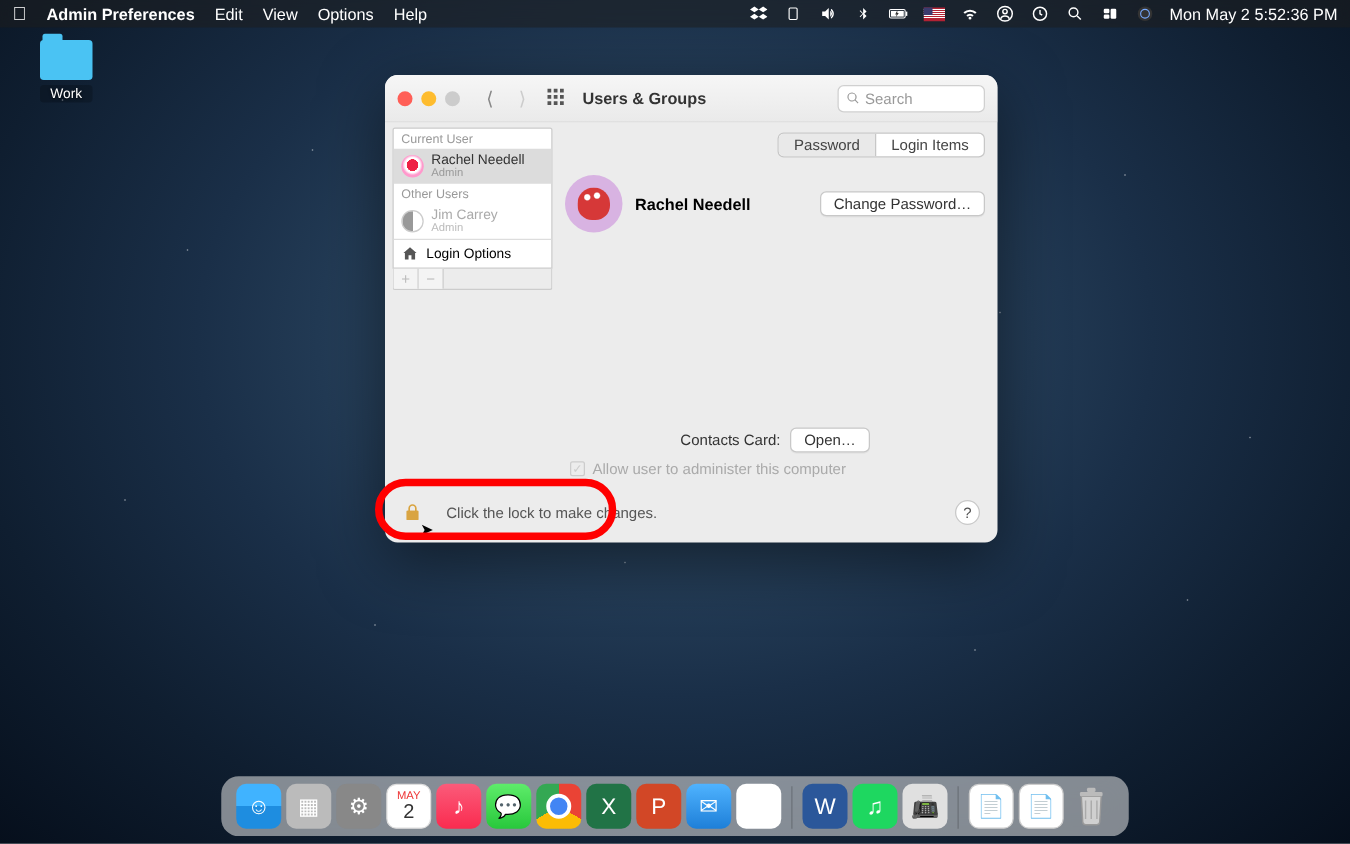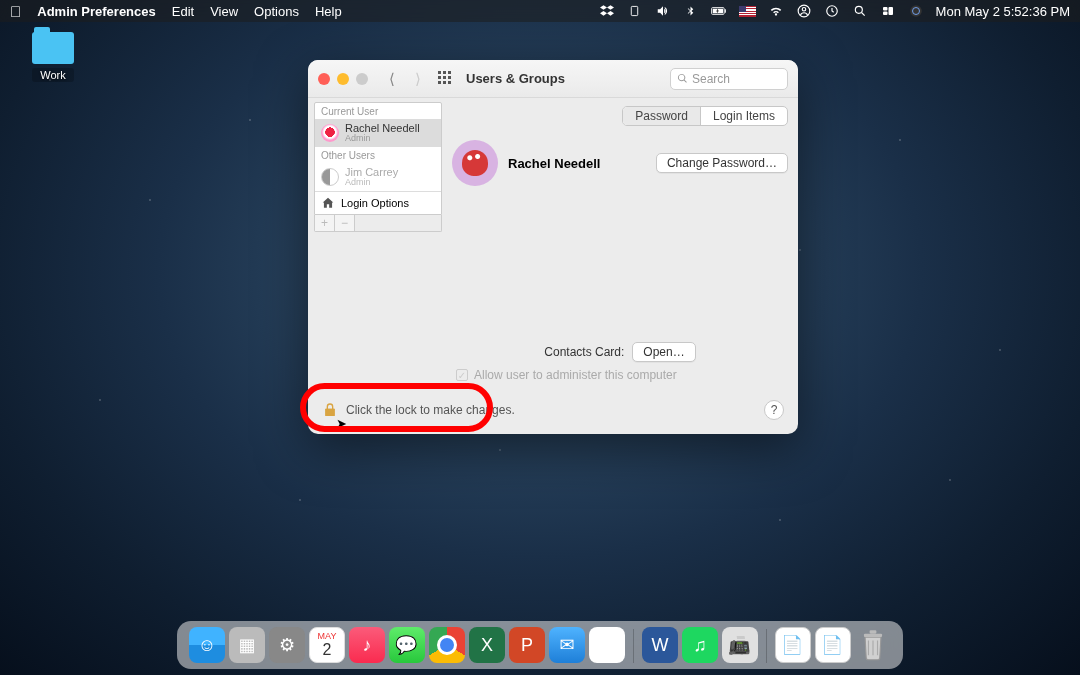--- a/index.html
+++ b/index.html
@@ -88,21 +88,21 @@
 .profile-name{ font-weight:600; font-size:13px; }
 .btn { background:#fff; border:1px solid #c8c8c8; border-radius:5px; padding:2px 10px; font-size:12px; color:#333; box-shadow:0 1px 0 rgba(0,0,0,0.04);}
 .change-pw { margin-left:auto; }
 
 .content-bottom { margin-top:auto; }
 .contacts-row { display:flex; align-items:center; gap:8px; justify-content:center; font-size:12px; color:#333; }
 .allow-row { display:flex; align-items:center; gap:6px; font-size:12px; color:#aaa; margin-top:6px; justify-content:flex-start; padding-left:4px;}
 .allow-row .cb { width:12px; height:12px; border:1px solid #ccc; border-radius:2px; display:flex; align-items:center; justify-content:center; color:#ccc; font-size:10px;}
 
 .win-footer { height:48px; display:flex; align-items:center; padding:0 14px; font-size:12px; color:#555; position:relative;}
-.lock-region{ display:flex; align-items:center; gap:8px; position:relative;}
+.lock-region{ display:flex; align-items:center; gap:19px; position:relative;}
 .lock-icon { width:16px; height:18px;}
 .cursor { position:absolute; left:14px; top:15px; font-size:13px; color:#000;}
 .help-btn { margin-left:auto; width:20px; height:20px; border-radius:50%; border:1px solid #c8c8c8; background:#fff; display:flex; align-items:center; justify-content:center; font-size:12px; color:#555;}
 
 .highlight-oval { position:absolute; left:-8px; top:323px; width:193px; height:49px; border:6px solid #ff0000; border-radius:28px; z-index:50; pointer-events:none;}
 
 
 .dock { position:absolute; bottom:6px; left:50%; transform:translateX(-50%); display:flex; gap:4px; padding:6px 12px; background: rgba(230,230,230,0.55); backdrop-filter: blur(10px); border-radius:14px; align-items:flex-end; z-index:90;}
 .dock .app { width:36px; height:36px; border-radius:8px; display:flex; align-items:center; justify-content:center; font-size:18px; color:#fff; position:relative;}
 .dock .sep { width:1px; height:34px; background:rgba(0,0,0,0.2); margin:0 4px;}

